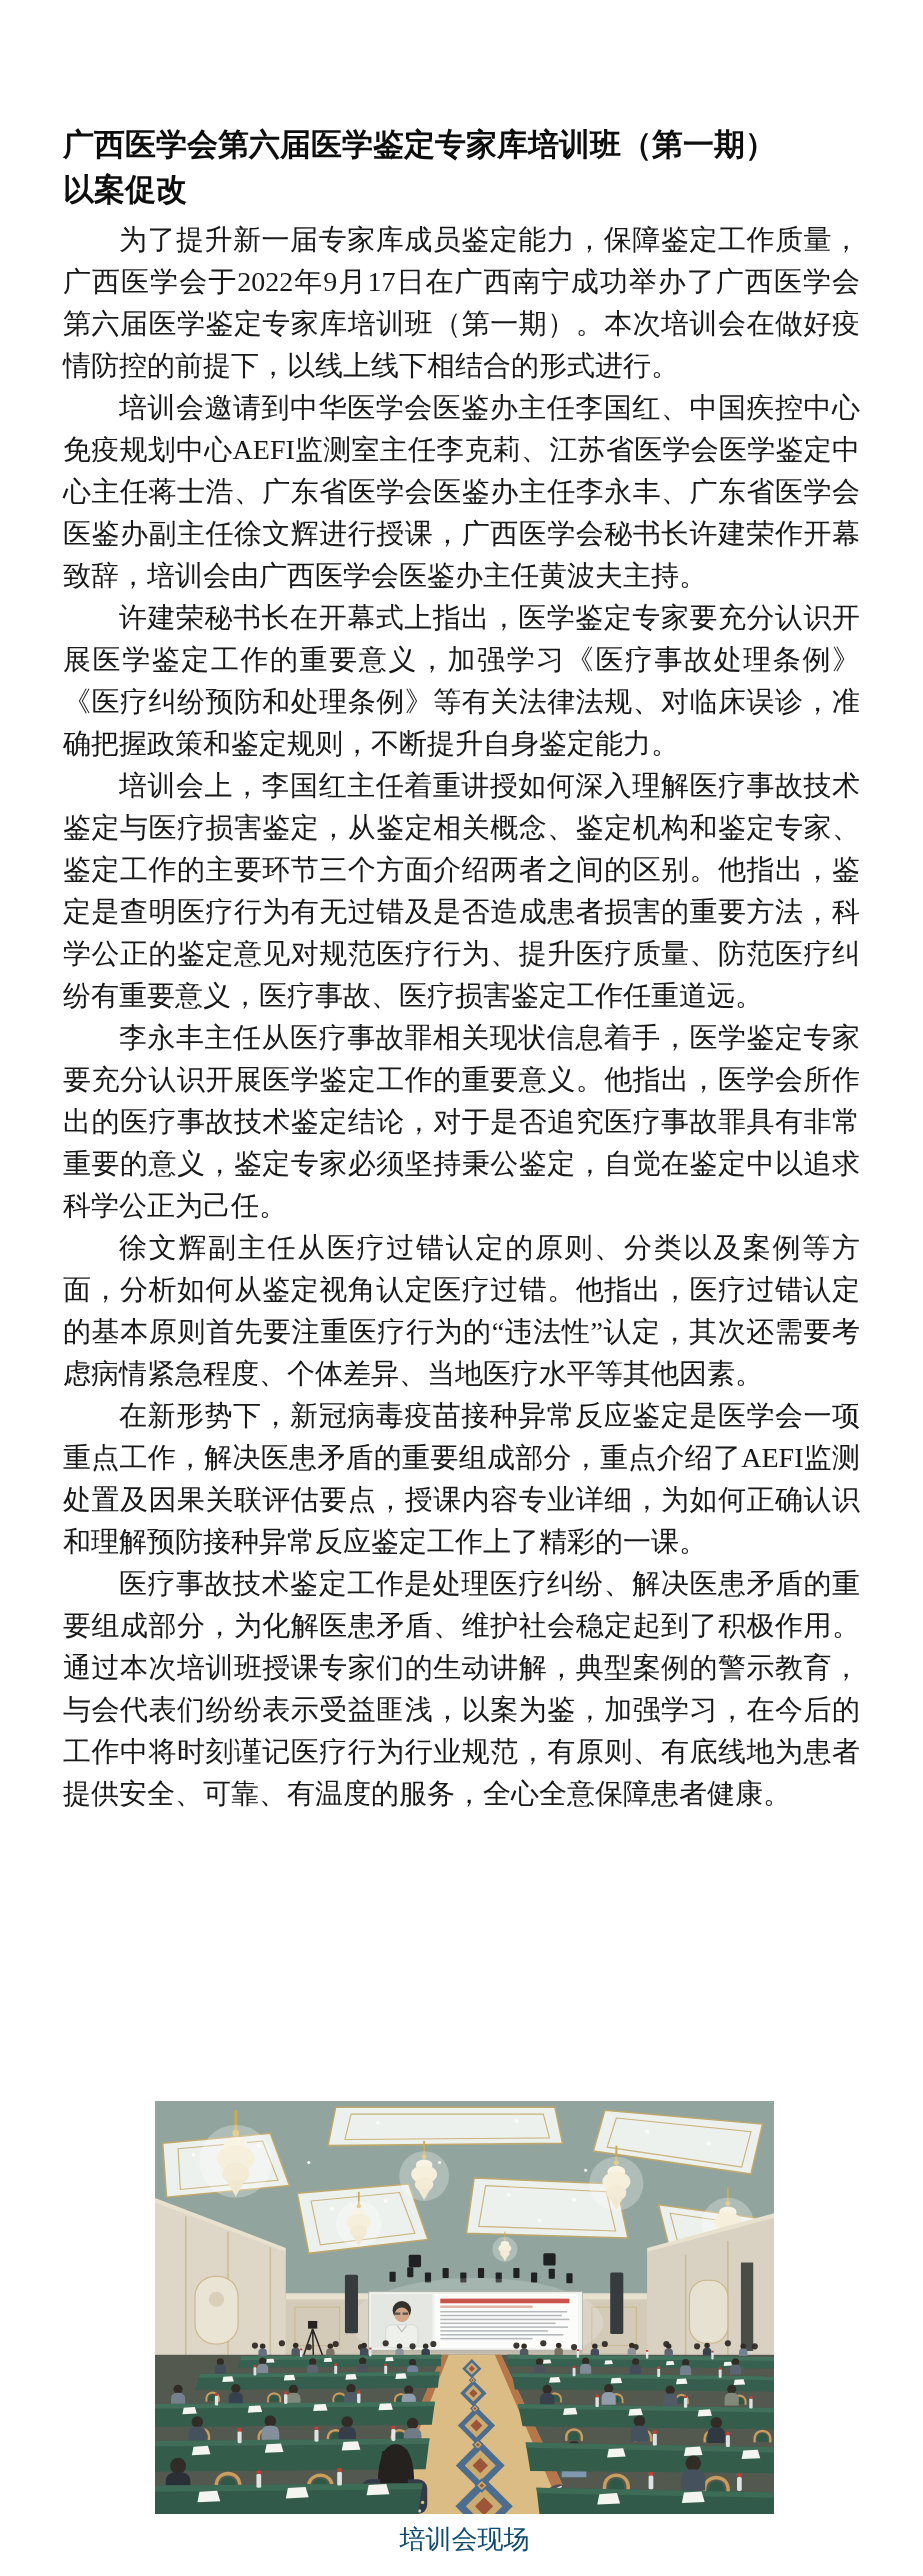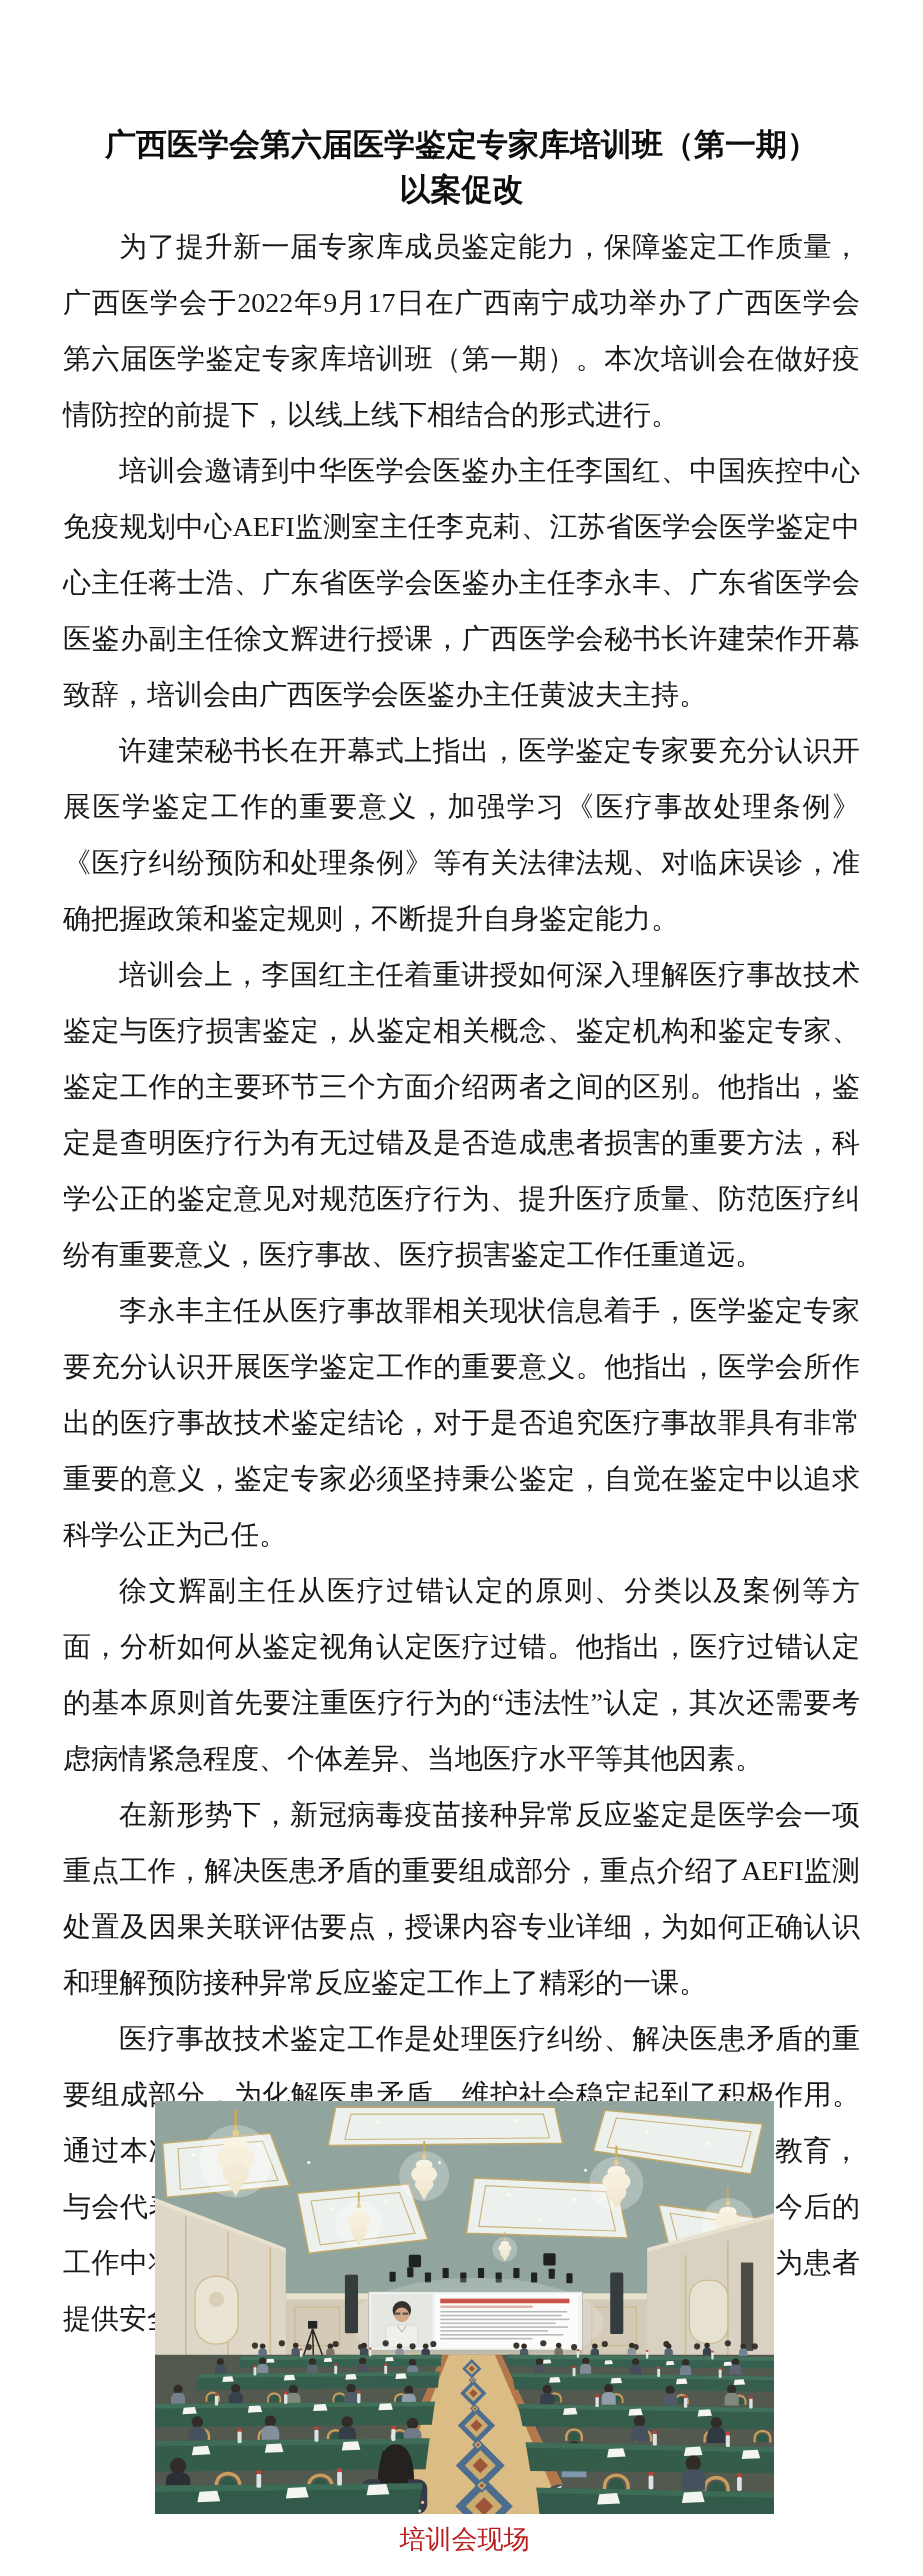--- a/index.html
+++ b/index.html
@@ -12,34 +12,34 @@
     font-family:"Liberation Serif","DejaVu Serif",serif;
     color:#161616;
     overflow:hidden;
   }
   .title{
     position:absolute;
     top:122px;
     left:63px;
     width:797px;
     margin:0;
-    text-align:center;
+    text-align:left;
     font-size:31px;
     font-weight:bold;
     line-height:45px;
     color:#0d0d0d;
   }
   .title .title-line{display:block;}
   .body-text{
     position:absolute;
     top:219px;
     left:63px;
     width:797px;
     font-size:28px;
-    line-height:56px;
+    line-height:42px;
     text-align:justify;
     text-justify:inter-ideograph;
     color:#181818;
   }
   .body-text p{
     margin:0;
     padding:0;
     text-indent:2em;
     word-break:break-all;
   }
@@ -55,21 +55,21 @@
     height:413px;
     overflow:hidden;
     background:#8da19a;
   }
   .photo-frame svg{display:block;}
   figcaption{
     margin-top:10.8px;
     text-align:center;
     font-size:26px;
     line-height:29px;
-    color:#b91c1c;
+    color:#0c4a6e;
   }
 </style>
 </head>
 <body>
 
 <div class="page">
 
   <h1 class="title">
     <span class="title-line">广西医学会第六届医学鉴定专家库培训班（第一期）</span>
     <span class="title-line">以案促改</span>

